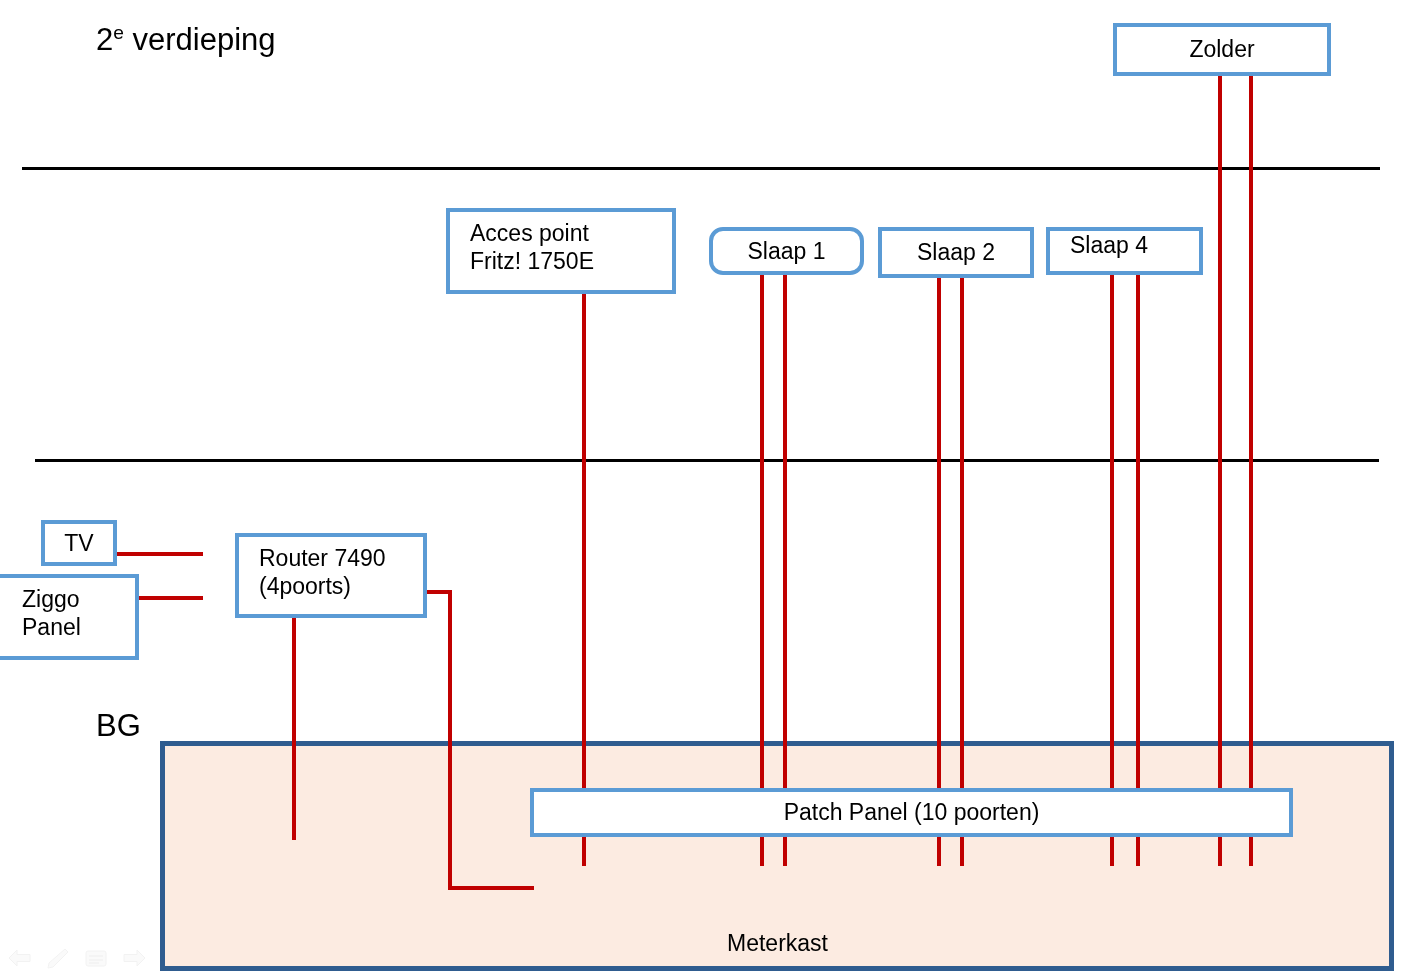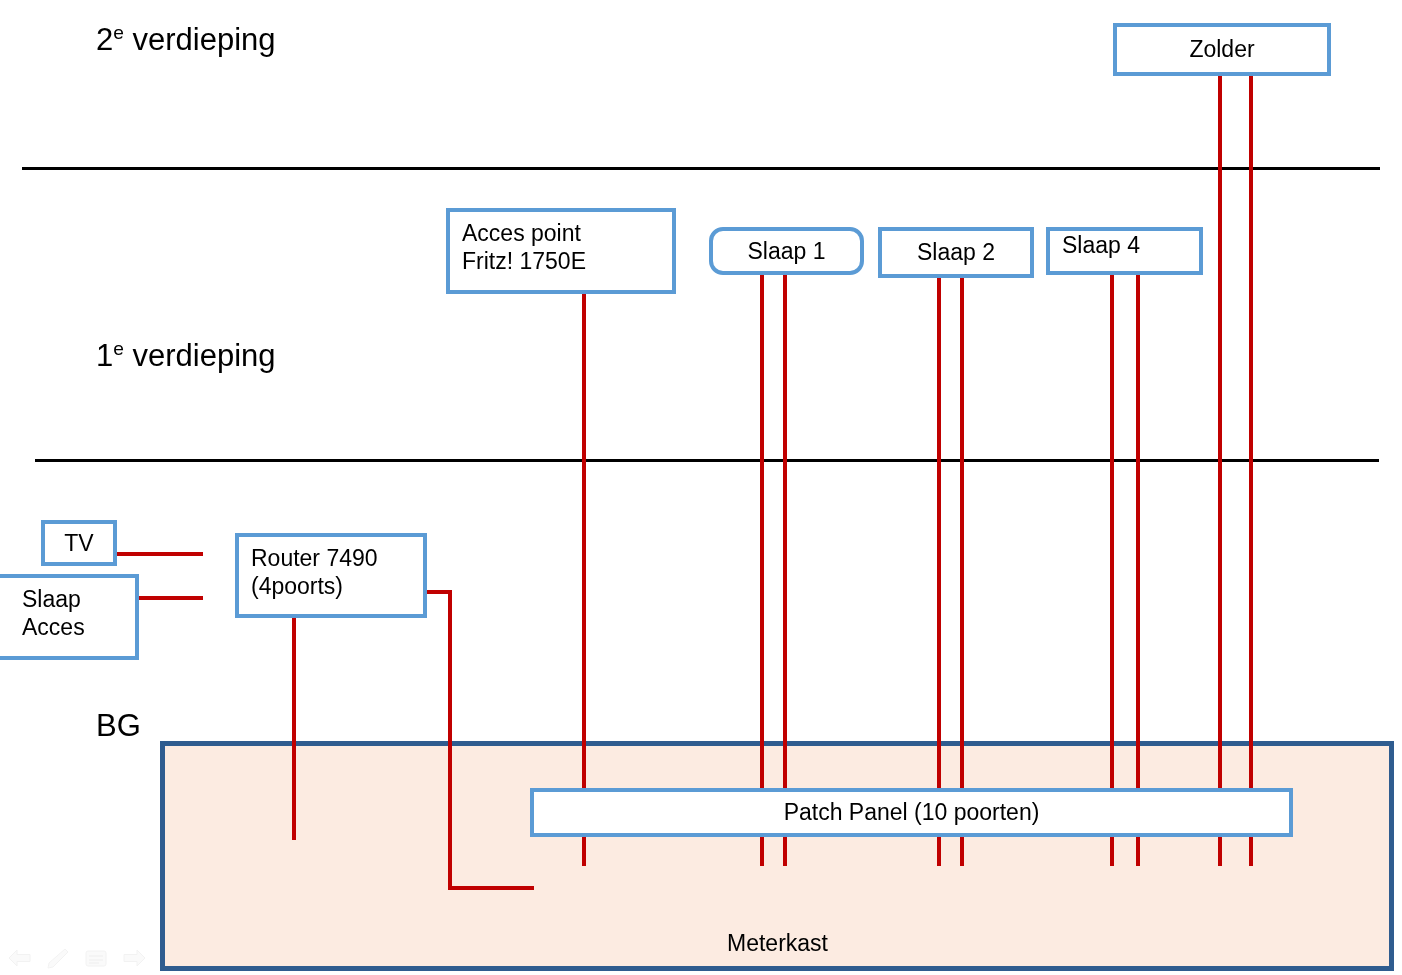--- a/index.html
+++ b/index.html
@@ -54,21 +54,21 @@
     font-size: 23px;
     line-height: 1.22;
     z-index: 6;
   }
   .node.two-line {
     flex-direction: column;
   }
   .node.left-pad {
     justify-content: flex-start;
     text-align: left;
-    padding-left: 12px;
+    padding-left: 20px;
     align-items: flex-start;
     padding-top: 7px;
   }
   .node .line { display: block; }
 
   
   #meterkast {
     position: absolute;
     box-sizing: border-box;
     background: #FCEBE1;
@@ -116,23 +116,20 @@
 </style>
 </head>
 <body>
 
 <div id="canvas">
 
   <div class="floor-label" style="left:84px; top:24px;">
     <span>2</span><sup>e</sup><span> verdieping</span>
   </div>
 
-  <div class="floor-label" style="left:84px; top:340px;">
-    <span>1</span><sup>e</sup><span> verdieping</span>
-  </div>
 
   <div class="floor-label" style="left:84px; top:710px;">
     <span>BG</span>
   </div>
 
   <div class="divider" style="left:22px; top:167px; width:1358px;"></div>
   <div class="divider" style="left:35px; top:459px; width:1344px;"></div>
 
   <div id="meterkast" style="left:160px; top:741px; width:1234px; height:230px;"></div>
   <div id="meterkast-label" style="left:727px; top:930px;text-align:right;">Meterkast</div>
@@ -188,22 +185,22 @@
   </div>
   <div class="node left-pad" style="left:1046px; top:227px; width:157px; height:48px; padding-top:0;">
     <span class="line">Slaap 4</span>
   </div>
 
   <div class="node" style="left:41px; top:520px; width:76px; height:46px;text-align:right;">
     <span class="line">TV</span>
   </div>
 
   <div class="node two-line left-pad" style="left:-6px; top:574px; width:145px; height:86px; padding-left:24px;">
-    <span class="line">Slaap</span>
-    <span class="line">Acces</span>
+    <span class="line">Ziggo</span>
+    <span class="line">Panel</span>
   </div>
 
   <div class="node two-line left-pad" style="left:198px; top:533px; width:192px; height:85px;margin-left:37px;">
     <span class="line">Router 7490</span>
     <span class="line">(4poorts)</span>
   </div>
 
 
   <div class="node" style="left:530px; top:788px; width:763px; height:49px;">
     <span class="line">Patch Panel (10 poorten)</span>

